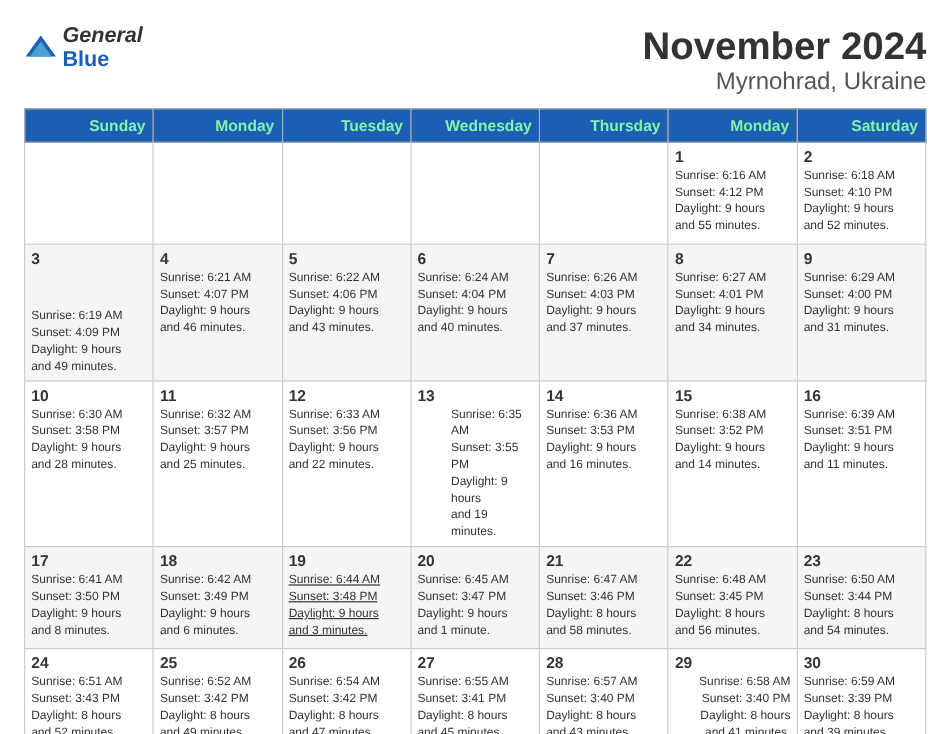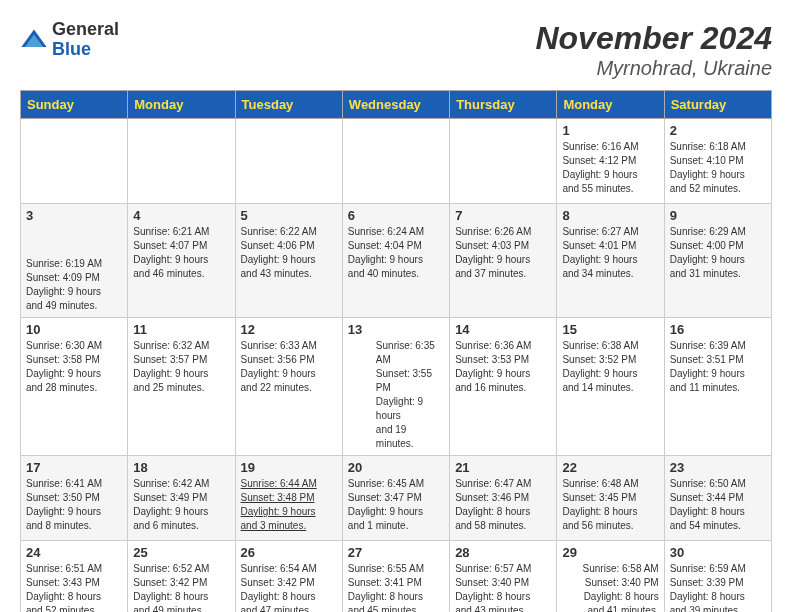--- a/index.html
+++ b/index.html
@@ -19,48 +19,47 @@
     .logo {
       display: flex;
       align-items: center;
       gap: 4px;
     }
     .logo-text {
       font-size: 18px;
       font-weight: bold;
       line-height: 1.1;
     }
-    .logo-general { color: #333; }
+    .logo-general { color: #333; font-style: italic; }
     .logo-blue { color: #1a5fb4; }
     .logo-icon {
       width: 28px;
       height: 28px;
     }
     .title-area {
       text-align: right;
-      font-style: italic;
     }
     .main-title {
       font-size: 32px;
       font-weight: bold;
       color: #333;
     }
     .sub-title {
       font-size: 20px;
       color: #555;
     }
     table {
       width: 100%;
       border-collapse: collapse;
       table-layout: fixed;
     }
     thead tr th {
       background-color: #1a5fb4;
-      color: #fde047;
-      text-align: left;
+      color: #86efac;
+      text-align: right;
       padding: 6px 6px;
       font-size: 13px;
       font-weight: bold;
       border: 1px solid #aaa;
     }
     tbody tr td {
       vertical-align: top;
       padding: 4px 5px;
       font-size: 10.5px;
       color: #333;

